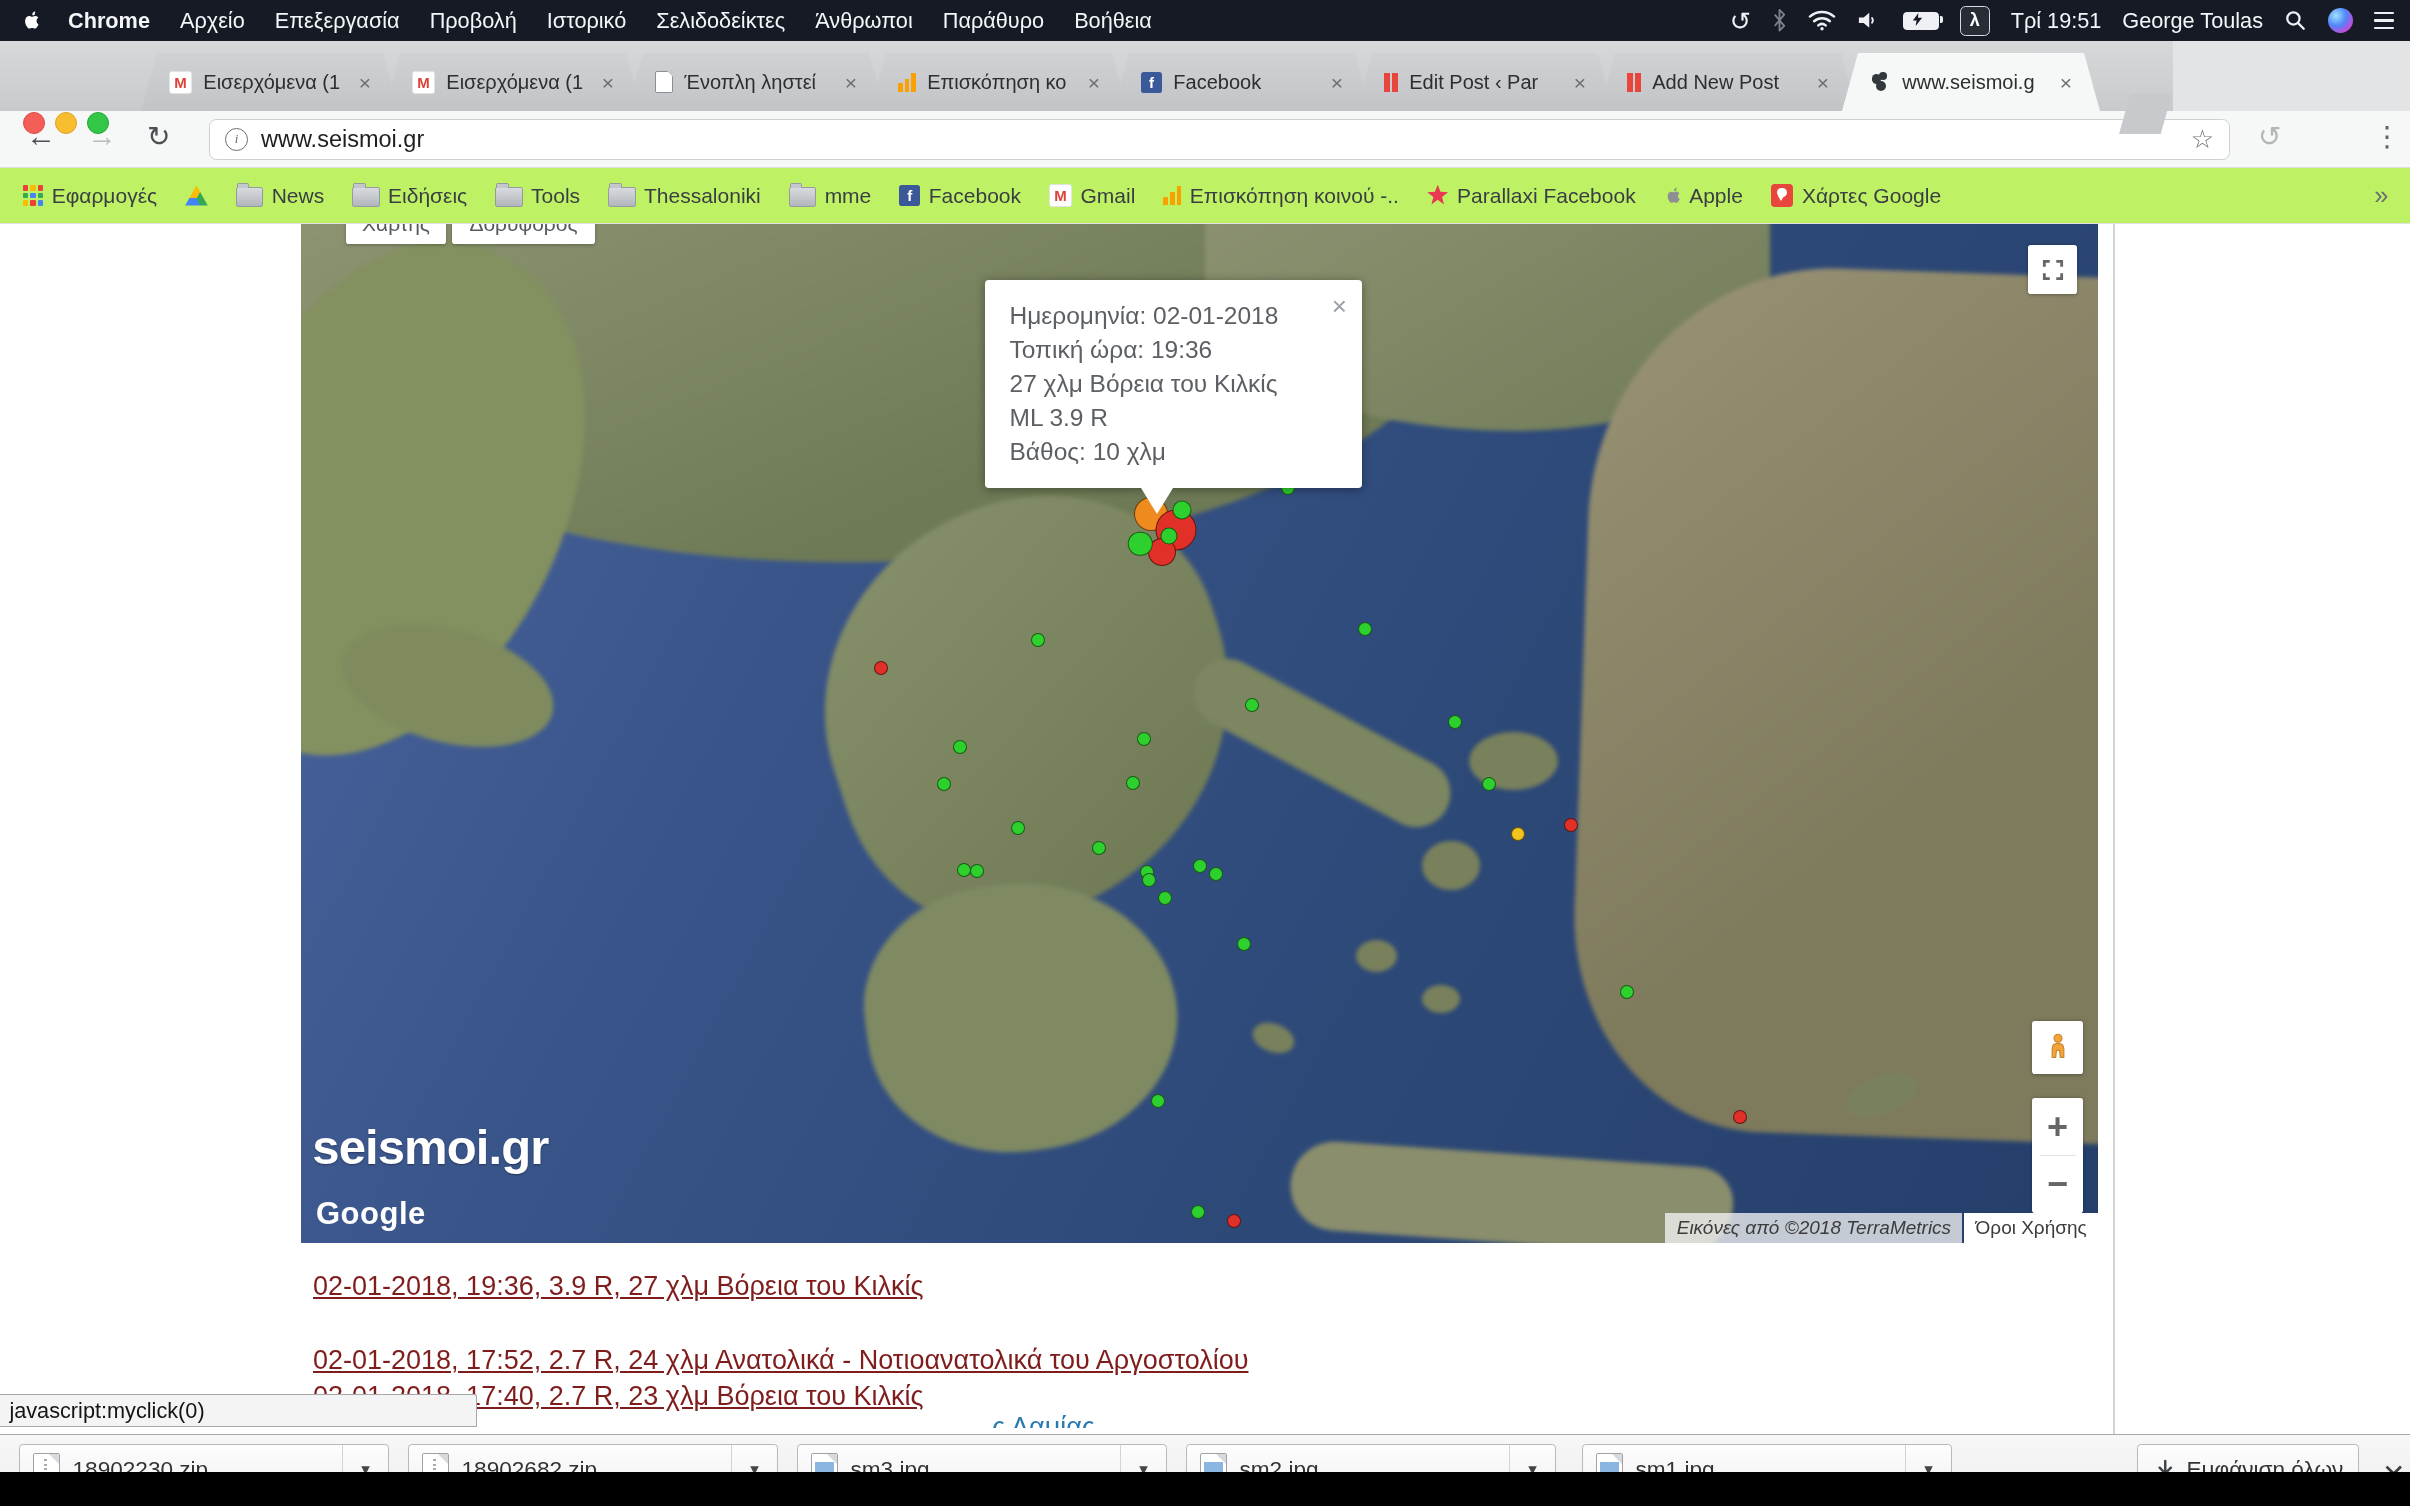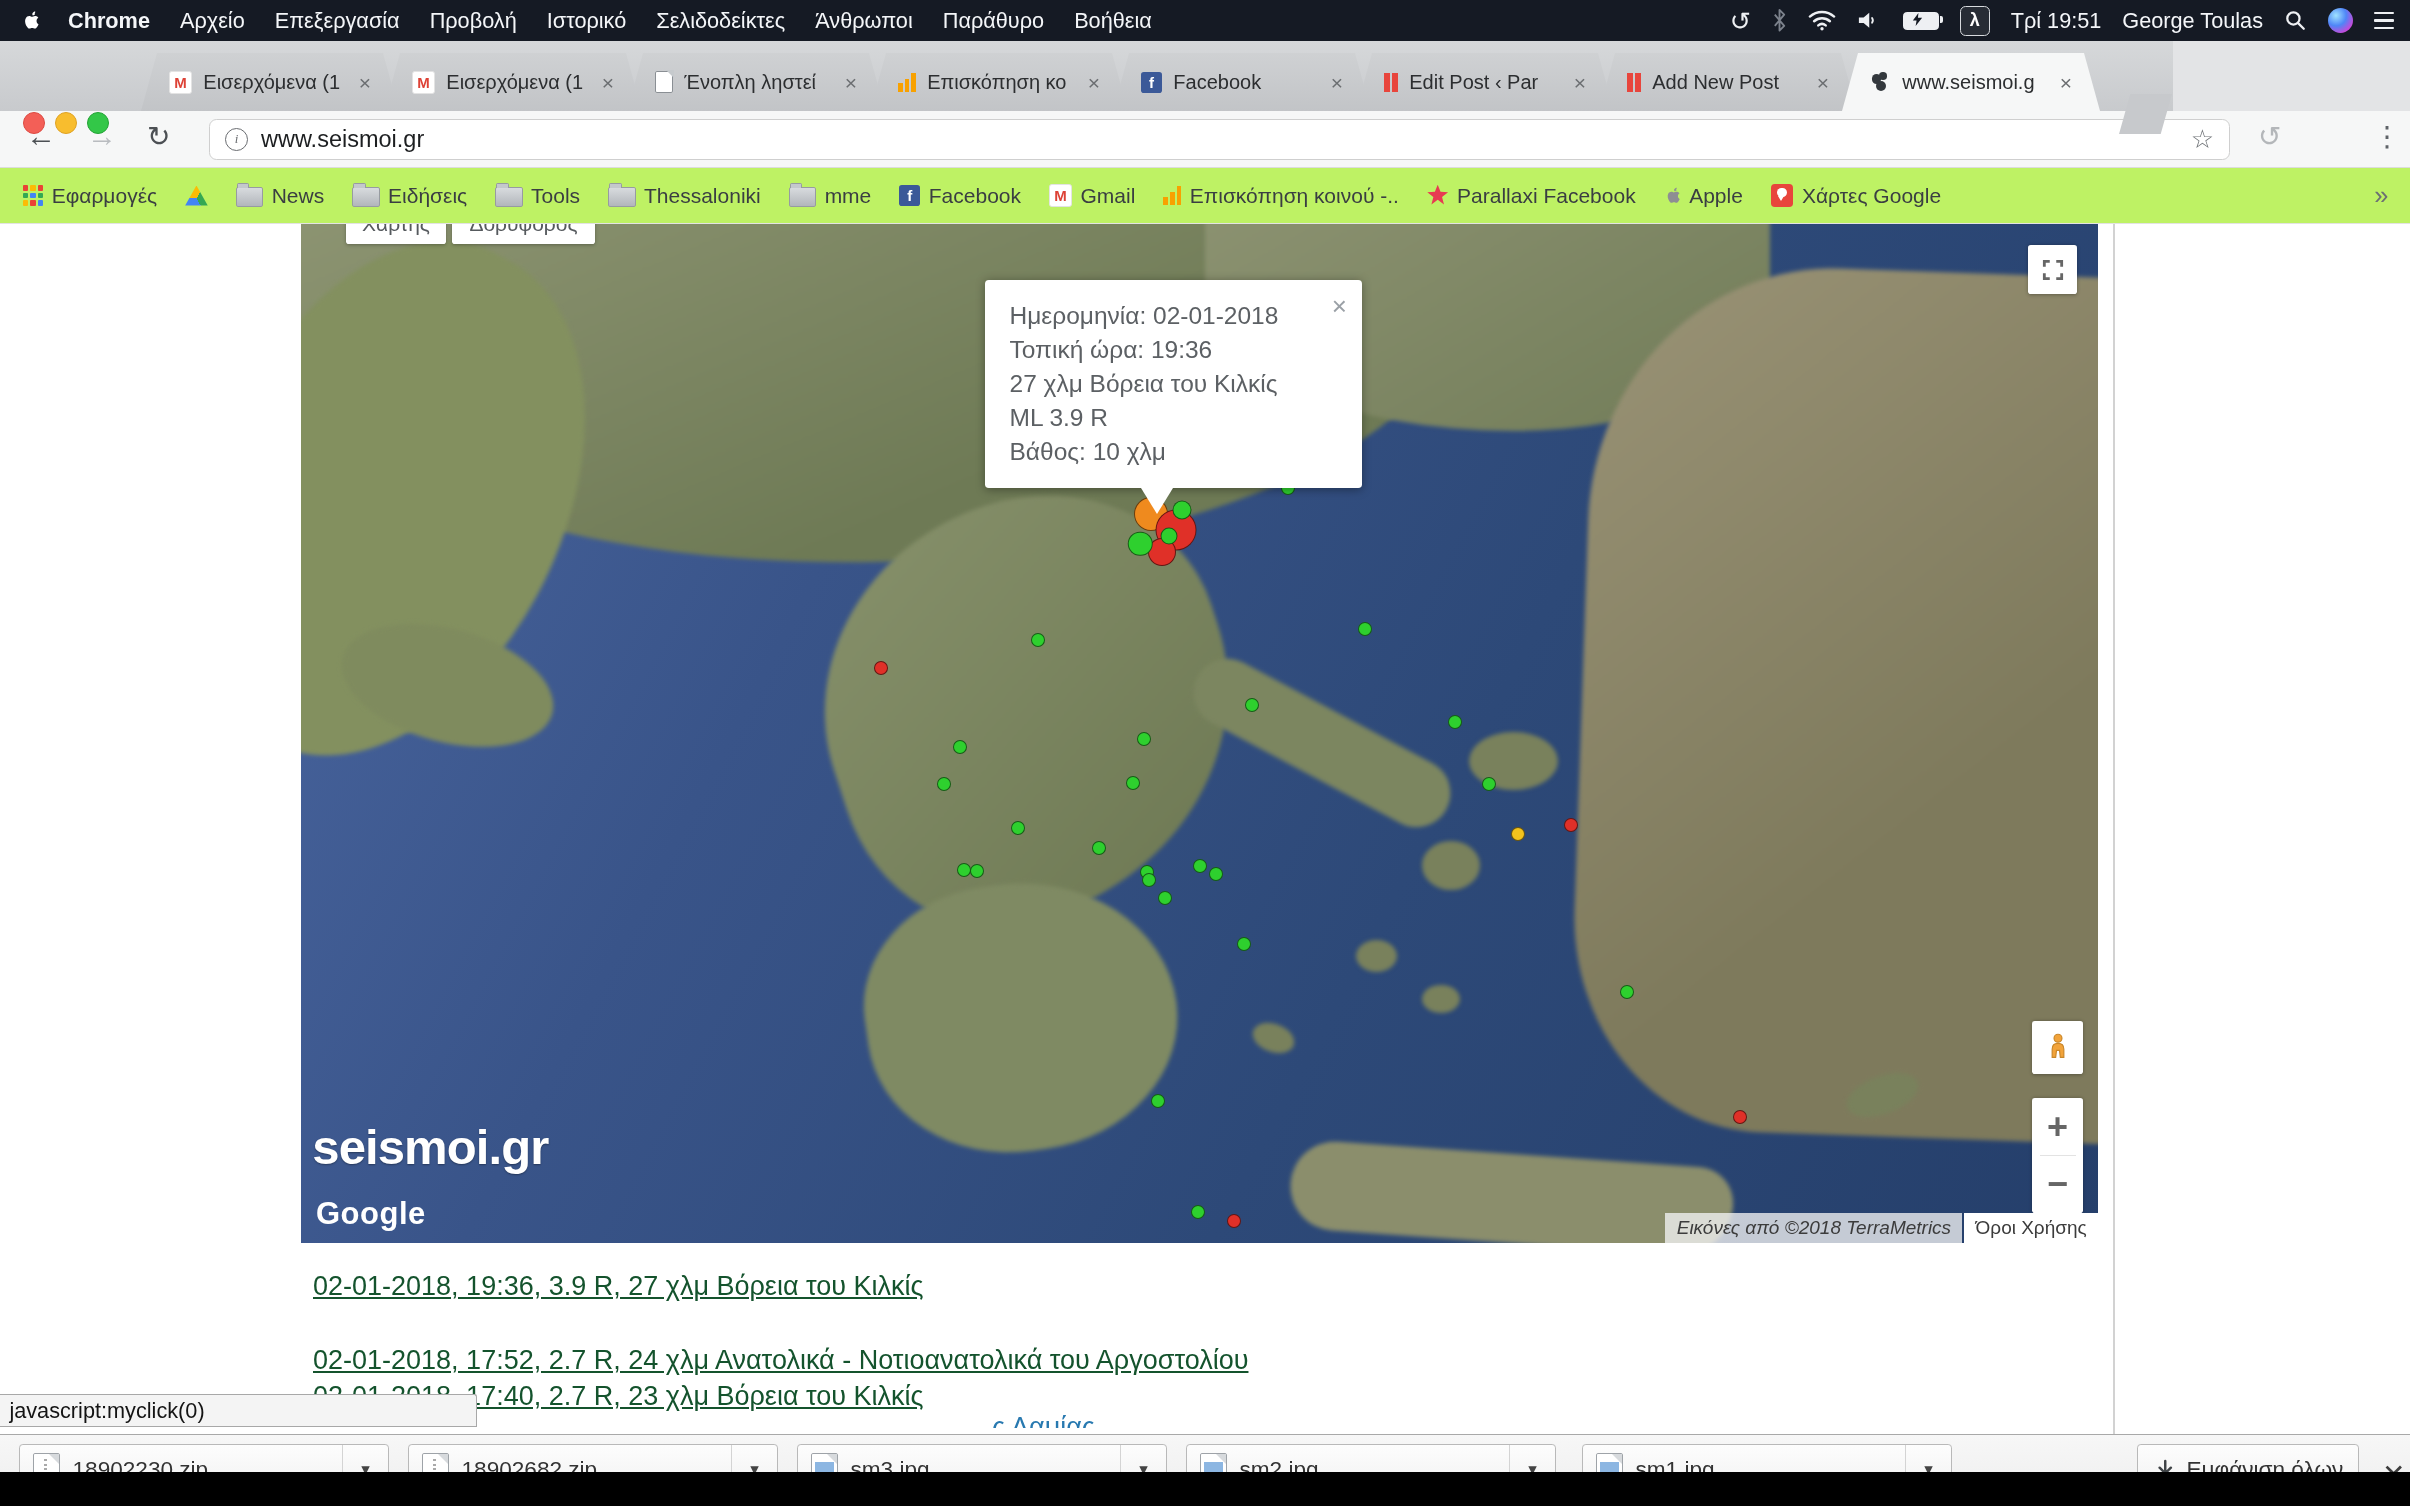--- a/index.html
+++ b/index.html
@@ -128,21 +128,21 @@
   .iw-close{position:absolute;right:15px;top:11.3px;font-size:26px;color:#9aa0a6;}
 
   .watermark{position:absolute;left:11.3px;bottom:68px;color:#fff;font-size:49px;font-weight:bold;
              letter-spacing:-0.9px;text-shadow:0 0.9px 1.9px rgba(0,0,0,.35);}
   .glogo{position:absolute;left:15px;bottom:11.3px;color:#fff;font-size:31px;font-weight:bold;letter-spacing:0.5px;}
   .attrib{position:absolute;right:0;bottom:0;display:flex;font-size:19px;z-index:7;}
   .attr-imgs{background:rgba(242,242,242,.78);color:#3c3c3c;padding:3.8px 11.3px;font-style:italic;}
   .attr-terms{background:#fff;color:#3c3c3c;padding:3.8px 11.3px;margin-left:1.9px;}
 
   
-  .eq-link{position:absolute;left:313px;font-size:27px;color:#14532d;text-decoration:underline;white-space:nowrap;}
+  .eq-link{position:absolute;left:313px;font-size:27px;color:#7f1d1d;text-decoration:underline;white-space:nowrap;}
   .eq-partial{position:absolute;left:992px;top:1188px;height:16px;overflow:hidden;
               font-size:27px;color:#2879b0;text-decoration:underline;white-space:nowrap;}
 
   
   .statusbubble{position:absolute;left:0;top:1170px;width:477px;height:33px;background:#f4f4f4;
                 border:0.9px solid #a8a8a8;border-left:none;border-top-right-radius:2.8px;box-sizing:border-box;
                 font-size:21.7px;color:#141414;line-height:31px;padding-left:9.4px;z-index:9;}
 
   
   .dlbar{position:absolute;top:1434px;left:0;width:2411px;height:73px;

